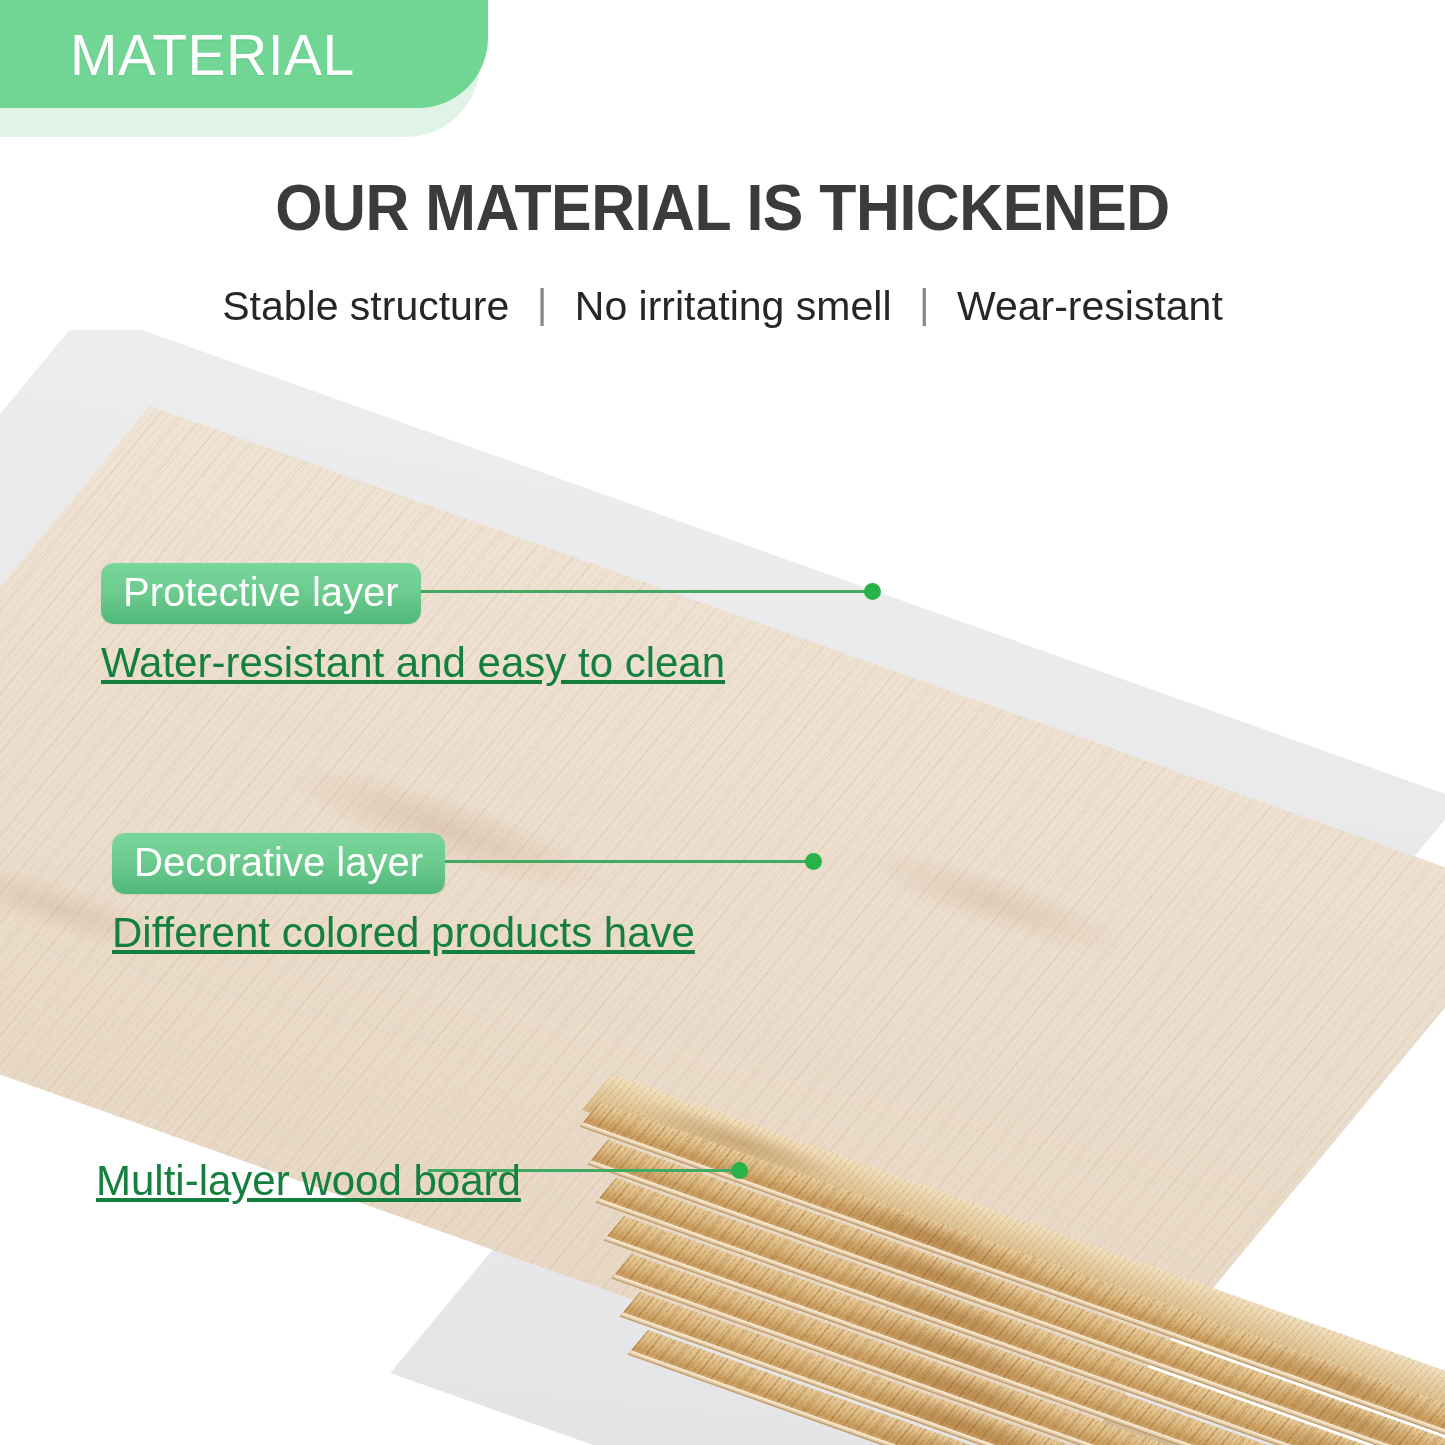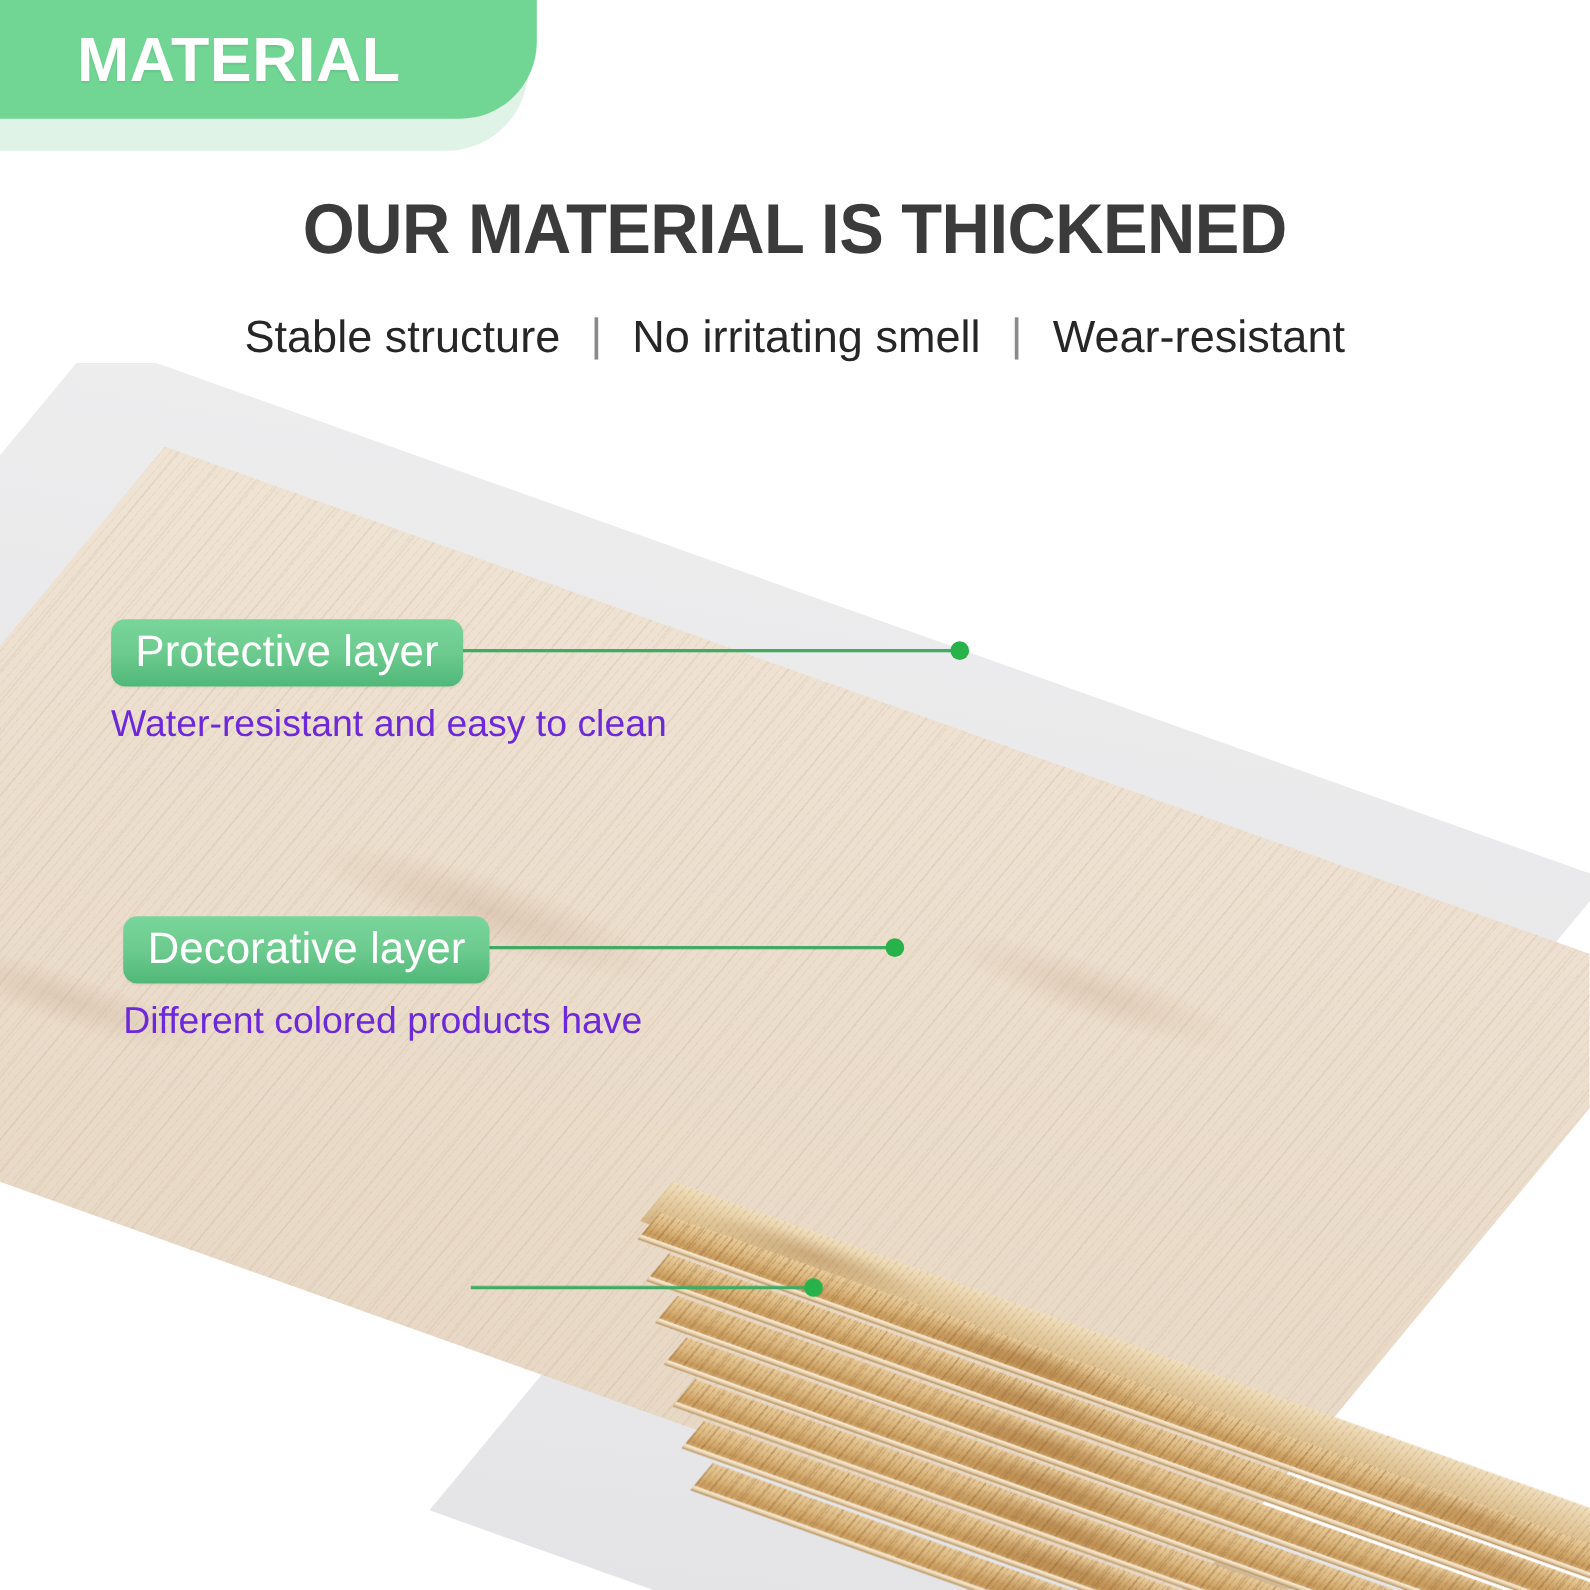--- a/index.html
+++ b/index.html
@@ -23,21 +23,21 @@
     position:absolute; left:-12px; top:-6px;
     width:500px; height:114px;
     background:#71d694;
     border-bottom-right-radius:70px;
     z-index:2;
     display:flex; align-items:center;
   }
   #header-banner-label{
     color:#ffffff;
     font-size:57px;
-    font-weight:bold;
+    font-weight:normal;
     letter-spacing:0.5px;
     margin-left:82px;
     margin-top:8px;
     font-family:"Liberation Sans", sans-serif;
     text-shadow:0 1px 2px rgba(0,0,0,0.08);
   }
 
   
   #page-title{
     position:absolute; top:171px; left:0; width:1445px;
@@ -154,25 +154,26 @@
     background:linear-gradient(180deg,#79d69a 0%,#6ecb8f 48%,#4fb878 100%);
     border-radius:13px;
     color:#ffffff;
     font-size:40px;
     padding:9px 22px 11px 22px;
     line-height:1.02;
     white-space:nowrap;
     box-shadow:0 1px 2px rgba(0,0,0,0.06);
   }
   .desc{
-    color:#6d28d9;
-    font-size:34px;
+    color:#15803d;
+    font-size:42px;
     line-height:1.18;
     margin-top:14px;
     white-space:nowrap;
+    text-decoration:underline;
   }
   .leader{
     position:absolute;
     height:3px;
     background:#41ab63;
     z-index:19;
   }
   .leader-dot{
     position:absolute;
     width:17px; height:17px;
@@ -258,13 +259,14 @@
 <div class="leader" id="leader-decorative"></div>
 <div class="leader-dot" id="dot-decorative"></div>
 <div class="callout" id="callout-decorative">
   <div class="badge">Decorative layer</div>
   <div class="desc">Different colored products have</div>
 </div>
 
 <div class="leader" id="leader-base"></div>
 <div class="leader-dot" id="dot-base"></div>
 <div class="callout" id="callout-base">
+  <div class="desc">Multi-layer wood board</div>
 </div>
 
 </body></html>

